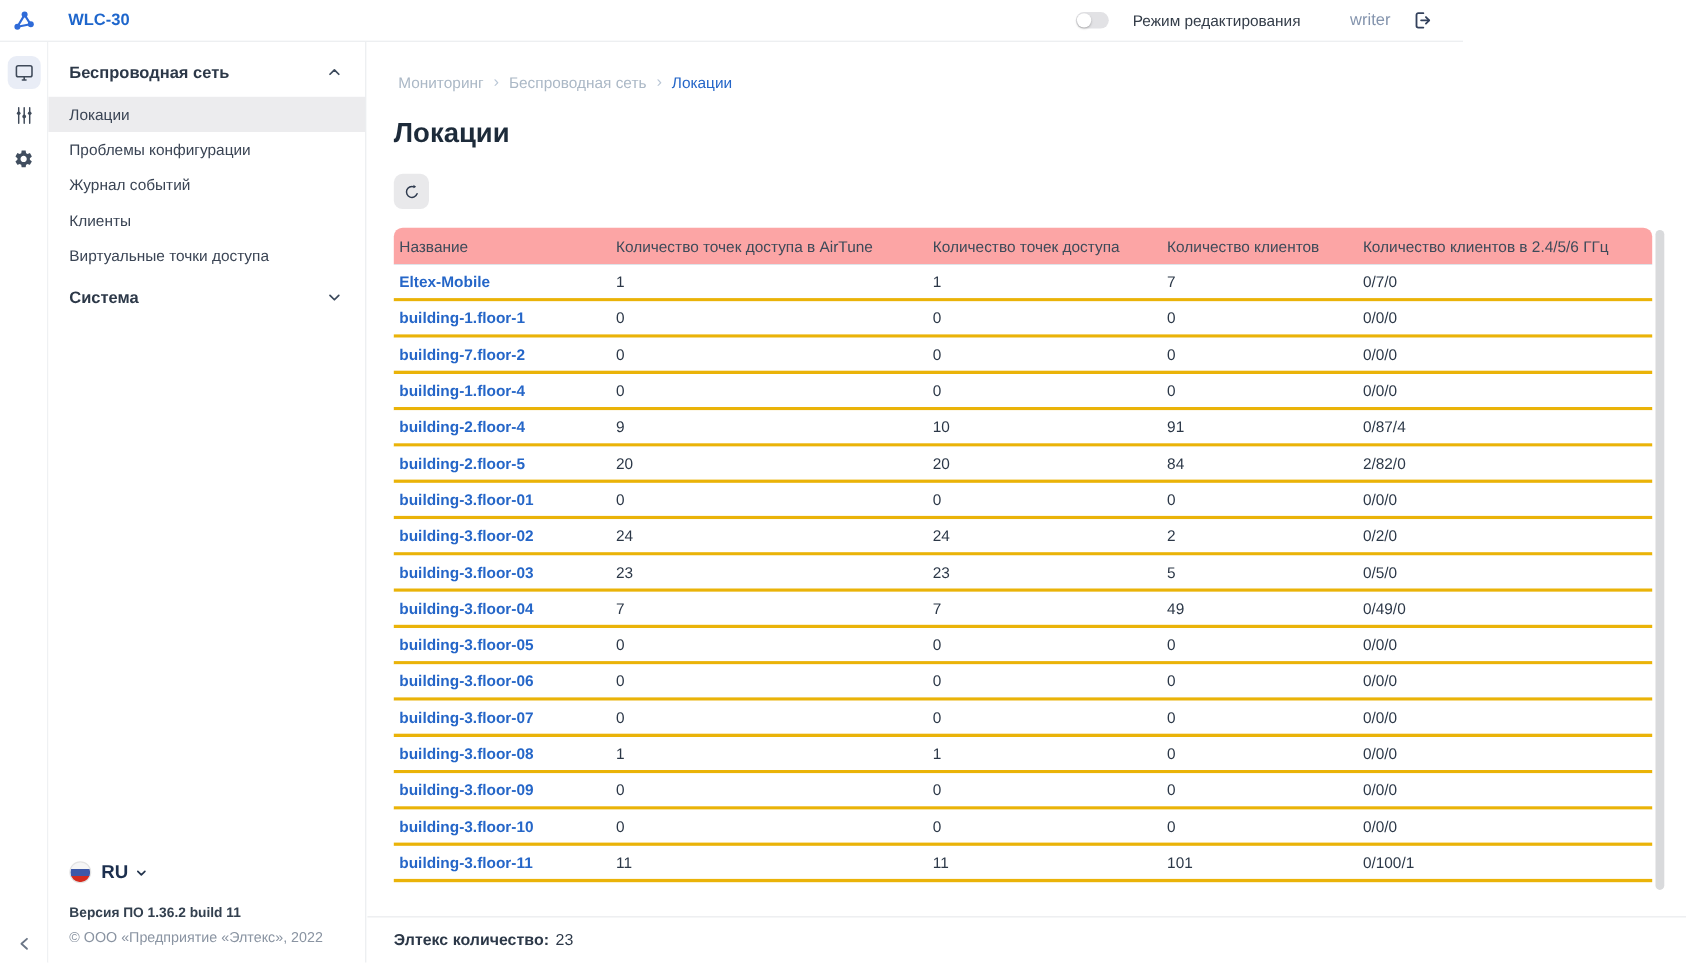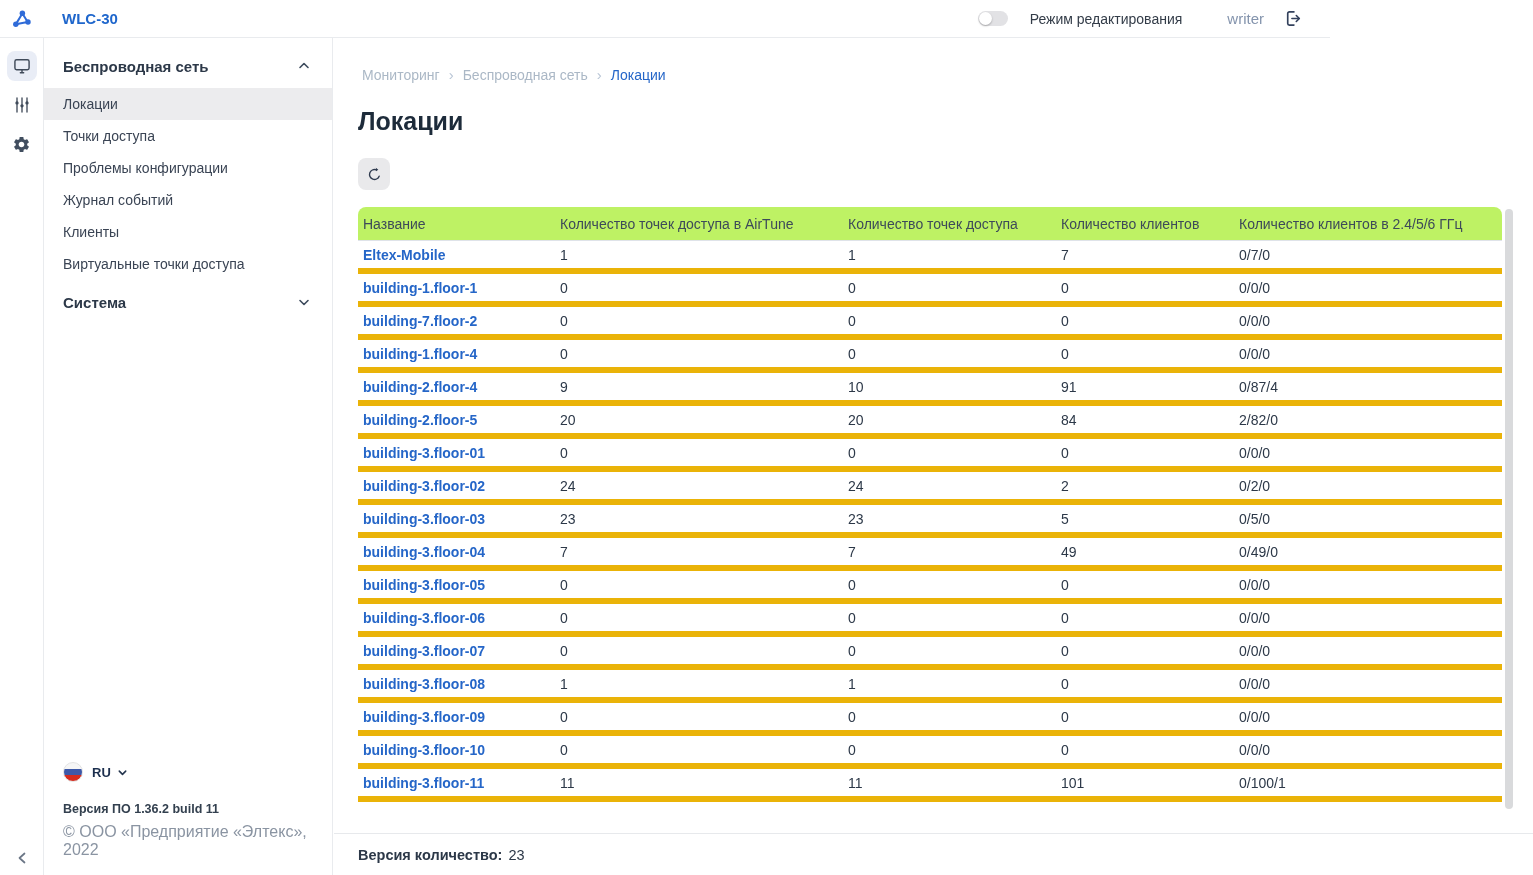--- a/index.html
+++ b/index.html
@@ -33,42 +33,42 @@
   .nav { padding-top:6px; }
   .section-header { height:44px; display:flex; align-items:center; justify-content:space-between;
     padding:0 22px 0 19px; font-size:15px; font-weight:700; color:#2c3848; cursor:pointer; }
   .nav-item { height:32px; display:flex; align-items:center; padding-left:19px; font-size:14px;
     color:#3a4454; cursor:pointer; }
   .nav-item.active { background:#ececee; }
   .side-footer { margin-top:auto; padding:0 0 16px 19px; }
   .lang { display:flex; align-items:center; cursor:pointer; }
   .flag { width:20px; height:20px; border-radius:50%; border:1px solid #e3e3e3;
     background:linear-gradient(180deg,#f6f6f6 0 34%,#3d58a8 34% 67%,#d52b1e 67% 100%); }
-  .lang-code { margin-left:9px; font-size:13px; font-weight:700; color:#1c2f4e; }
+  .lang-code { margin-left:9px; font-size:17px; font-weight:700; color:#1c2f4e; }
   .lang .chev { margin-left:6px; display:flex; }
   .version { margin-top:20px; font-size:12.5px; font-weight:700; color:#33404f; }
-  .copyright { margin-top:7px; font-size:16px; color:#8a94a2; }
+  .copyright { margin-top:7px; font-size:13px; color:#8a94a2; }
 
   
   .main { position:absolute; top:38px; left:334px; width:1199px; bottom:0; background:#fff; }
   .breadcrumb { position:absolute; top:28px; left:28px; font-size:14px; display:flex; align-items:center; }
   .crumb { color:#abb8c6; cursor:pointer; }
   .crumb.active { color:#2566c8; }
   .crumb-sep { color:#b9c6d6; margin:0 9px; font-size:15px; }
   .page-title { position:absolute; top:69px; left:24px; font-size:25px; font-weight:700; color:#1d2b3a; }
   .refresh { position:absolute; top:120px; left:24px; width:32px; height:32px; border:none;
     border-radius:8px; background:#e9e9eb; display:flex; align-items:center; justify-content:center; cursor:pointer; }
 
   
   .table { position:absolute; top:169px; left:24px; width:1144px; }
-  .thead { display:grid; grid-template-columns:197px 288px 213px 178px 1fr; background:#bef264;
+  .thead { display:grid; grid-template-columns:197px 288px 213px 178px 1fr; background:#fca5a5;
     border-radius:8px 8px 0 0; height:34px; align-items:center; border-bottom:1px solid #dfe3e9; }
   .th { padding-left:5px; font-size:14px; color:#3d4a59; }
   .tr { display:grid; grid-template-columns:197px 288px 213px 178px 1fr; height:33px;
-    align-items:center; border-bottom:6px solid #eab308; background:#fff; }
+    align-items:center; border-bottom:3px solid #eab308; background:#fff; }
   .td { padding-left:5px; font-size:14px; color:#2c3848; }
   .td.link { color:#2566c8; font-weight:700; cursor:pointer; }
   .vscroll { position:absolute; top:171px; left:1171px; width:8px; height:600px;
     border-radius:4px; background:#d9dadc; cursor:pointer; }
 
   .total-bar { position:absolute; bottom:0; left:0; width:1199px; height:42px;
     border-top:1px solid #e7e9ec; display:flex; align-items:center; padding-left:24px; font-size:14.5px; }
   .total-label { font-weight:700; color:#2c3848; }
   .total-value { margin-left:6px; color:#2c3848; }
   svg { display:block; }
@@ -148,23 +148,20 @@
         <span>
           <svg width="12" height="12" viewBox="0 0 12 12" fill="none" stroke="#3c4a5c" stroke-width="1.6" stroke-linecap="round" stroke-linejoin="round">
             <path d="M2 7.5 L6 3.5 L10 7.5"></path>
           </svg>
         </span>
       </div>
       <div class="nav-item active">
         <span>Локации</span>
       </div>
       <div class="nav-item">
-        <span>Точки доступа</span>
-      </div>
-      <div class="nav-item">
         <span>Проблемы конфигурации</span>
       </div>
       <div class="nav-item">
         <span>Журнал событий</span>
       </div>
       <div class="nav-item">
         <span>Клиенты</span>
       </div>
       <div class="nav-item">
         <span>Виртуальные точки доступа</span>
@@ -333,16 +330,16 @@
       <div class="tr">
         <div class="td link">building-3.floor-11</div>
         <div class="td">11</div>
         <div class="td">11</div>
         <div class="td">101</div>
         <div class="td">0/100/1</div>
       </div>
     </div>
   <div class="vscroll"></div>
   <div class="total-bar">
-    <span class="total-label">Версия количество:</span>
+    <span class="total-label">Элтекс количество:</span>
     <span class="total-value">23</span>
   </div>
 </div>
 
 </body></html>

